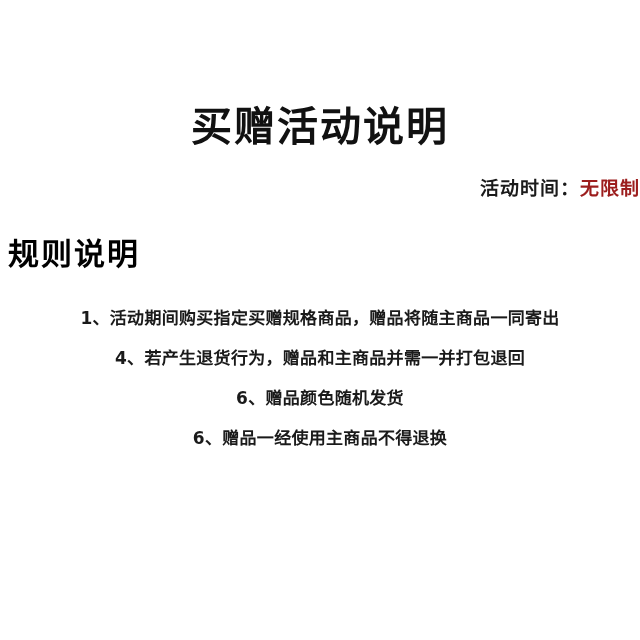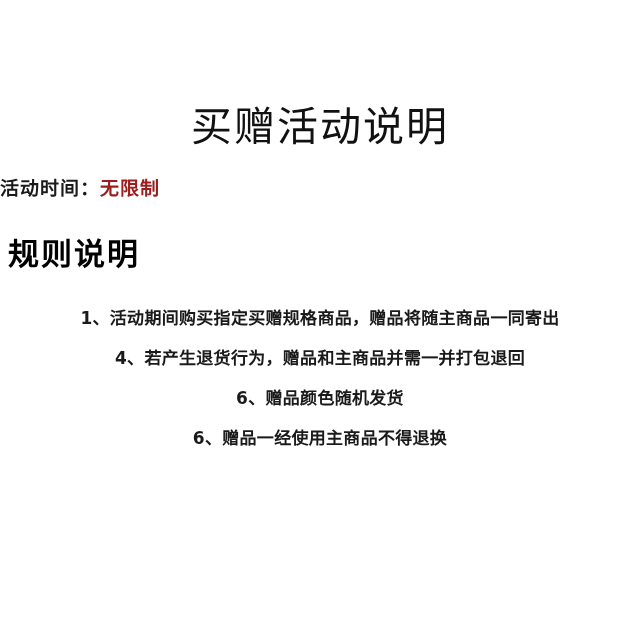--- a/index.html
+++ b/index.html
@@ -19,29 +19,29 @@
     width: 640px;
     height: 640px;
     background: #ffffff;
     box-sizing: border-box;
   }
   .promo-title {
     margin: 0;
     padding-top: 104px;
     text-align: center;
     font-size: 41px;
-    font-weight: 400;
+    font-weight: 700;
     letter-spacing: 2px;
     line-height: 1.15;
     color: #111111;
   }
   .promo-period {
     margin: 0;
     padding-top: 26px;
-    text-align: left;
+    text-align: right;
     font-size: 19px;
     font-weight: 700;
     line-height: 1.2;
     color: #1a1a1a;
   }
   .promo-period .period-label {
     color: #1a1a1a;
     letter-spacing: 1px;
   }
   .promo-period .period-value {

